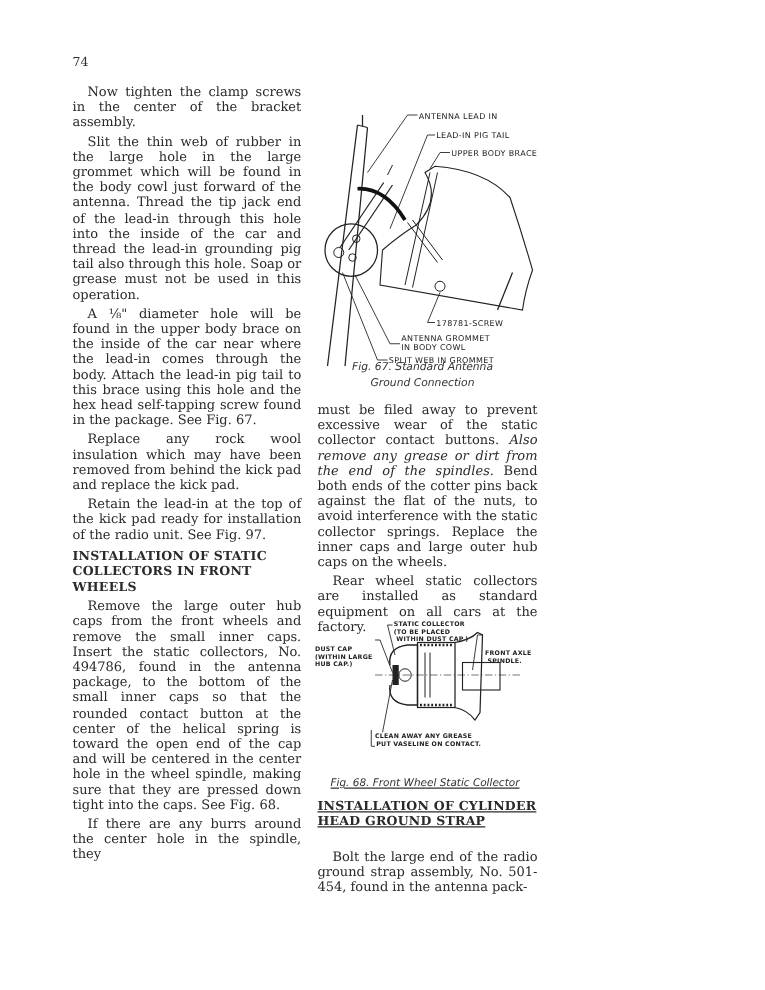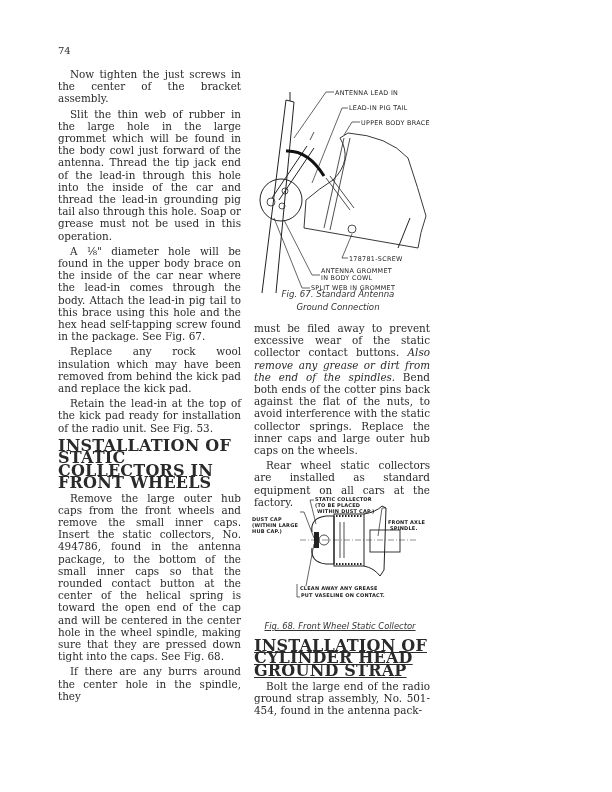--- a/index.html
+++ b/index.html
@@ -6,39 +6,39 @@
   body { width:612px; height:792px; position:relative; overflow:hidden;
          font-family:"DejaVu Serif","Liberation Serif",serif; color:#2a2a2a; }
   .page-num { position:absolute; left:58px; top:45px; font-size:10px; }
   .col { position:absolute; font-size:10.4px; line-height:12.2px; text-align:justify; }
   .col-left { left:58px; top:68px; width:183px; }
   .col-right { left:254px; top:322px; width:176px; }
   .col-right2 { left:254px; top:640px; width:176px;text-decoration:underline; }
   .col-right3 { left:254px; top:680px; width:176px; }
   p { margin:0 0 3px 0; text-indent:12px; }
   p.noind { text-indent:0; }
-  h3 { margin:6px 0 2px 0; font-size:16px; line-height:12.4px; font-weight:bold; letter-spacing:0.2px; text-align:left; }
+  h3 { margin:6px 0 2px 0; font-size:10px; line-height:12.4px; font-weight:bold; letter-spacing:0.2px; text-align:left; }
   .fig { position:absolute; }
   .fig svg { display:block; }
   .lbl { font-family:"DejaVu Sans","Liberation Sans",sans-serif; font-size:6.4px; letter-spacing:0.3px; fill:#222; }
   .lbl-sm { font-family:"DejaVu Sans","Liberation Sans",sans-serif; font-size:5px; font-weight:bold; letter-spacing:0.2px; fill:#222; }
   .caption { position:absolute; font-family:"DejaVu Sans","Liberation Sans",sans-serif; font-style:italic; font-size:8.6px; line-height:13px; text-align:center; color:#333; }
   em { }
 </style>
 </head>
 <body>
 
 <div class="page-num">74</div>
 
 <div class="col col-left">
-  <p>Now tighten the just screws in the center of the bracket assembly.</p>
+  <p>Now tighten the clamp screws in the center of the bracket assembly.</p>
   <p>Slit the thin web of rubber in the large hole in the large grommet which will be found in the body cowl just forward of the antenna. Thread the tip jack end of the lead-in through this hole into the inside of the car and thread the lead-in grounding pig tail also through this hole. Soap or grease must not be used in this operation.</p>
   <p>A ⅛" diameter hole will be found in the upper body brace on the inside of the car near where the lead-in comes through the body. Attach the lead-in pig tail to this brace using this hole and the hex head self-tapping screw found in the package. See Fig. 67.</p>
   <p>Replace any rock wool insulation which may have been removed from behind the kick pad and replace the kick pad.</p>
-  <p>Retain the lead-in at the top of the kick pad ready for installation of the radio unit. See Fig. 53.</p>
+  <p>Retain the lead-in at the top of the kick pad ready for installation of the radio unit. See Fig. 97.</p>
   <h3>INSTALLATION OF STATIC COLLECTORS IN FRONT WHEELS</h3>
   <p>Remove the large outer hub caps from the front wheels and remove the small inner caps. Insert the static collectors, No. 494786, found in the antenna package, to the bottom of the small inner caps so that the rounded contact button at the center of the helical spring is toward the open end of the cap and will be centered in the center hole in the wheel spindle, making sure that they are pressed down tight into the caps. See Fig. 68.</p>
   <p>If there are any burrs around the center hole in the spindle, they</p>
 </div>
 
 <div class="fig" style="left:248px; top:88px;">
   <svg width="200" height="205" viewBox="0 0 200 205">
 
     <line x1="38" y1="12" x2="14" y2="205" stroke="#222" stroke-width="1"></line>
     <line x1="46" y1="14" x2="28" y2="205" stroke="#222" stroke-width="1"></line>

